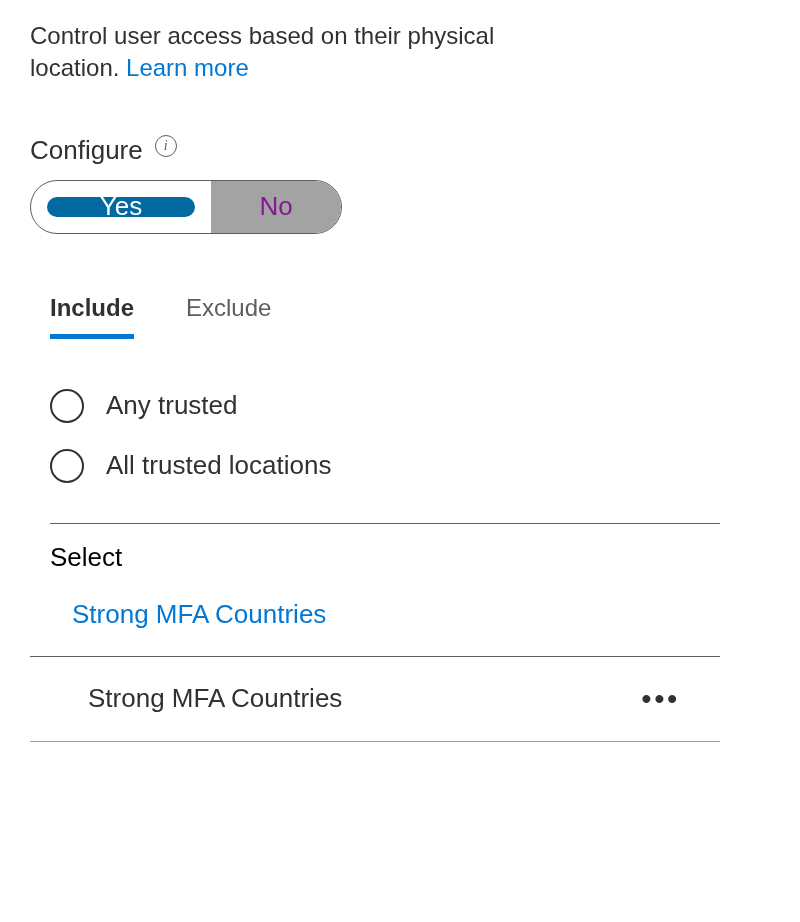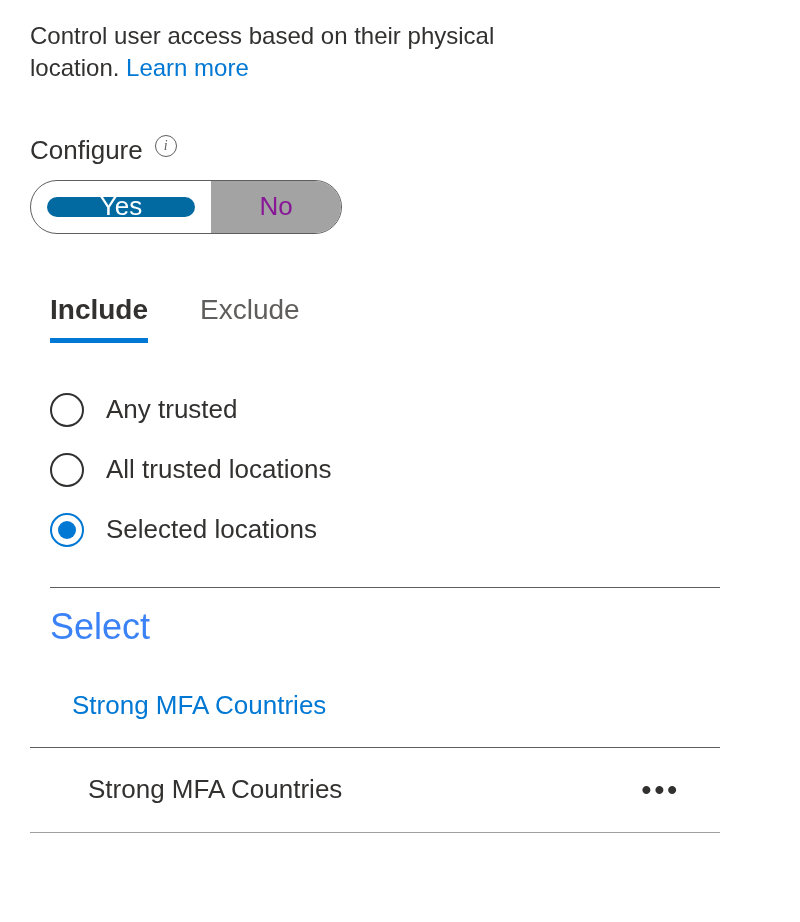--- a/index.html
+++ b/index.html
@@ -77,21 +77,21 @@
       color: #881798;
       background: #a3a3a3;
     }
     .tabs {
       display: flex;
       gap: 52px;
       margin-bottom: 50px;
       padding-left: 20px;
     }
     .tab {
-      font-size: 28px;
+      font-size: 24px;
       color: #605e5c;
       padding-bottom: 12px;
       cursor: pointer;
     }
     .tab.active {
       color: #323130;
       font-weight: 600;
       border-bottom: 5px solid #0078d4;
     }
     .radio-group {
@@ -132,23 +132,23 @@
       border: none;
       border-top: 1.5px solid #605e5c;
       margin-left: 20px;
       margin-right: 50px;
     }
     .select-section {
       padding-left: 20px;
       padding-top: 18px;
     }
     .select-label {
-      font-size: 36px;
-      color: #3b82f6;
-      margin-bottom: 42px;
+      font-size: 26px;
+      color: #000000;
+      margin-bottom: 26px;
     }
     .select-link {
       font-size: 26px;
       color: #0078d4;
       cursor: pointer;
       padding-left: 22px;
       margin-bottom: 26px;
       display: block;
     }
     .item-row {
@@ -199,26 +199,20 @@
 
 <div class="radio-group">
   <div class="radio-item">
     <div class="radio-circle"></div>
     <span class="radio-label">Any trusted</span>
   </div>
   <div class="radio-item">
     <div class="radio-circle"></div>
     <span class="radio-label">All trusted locations</span>
   </div>
-  <div class="radio-item">
-    <div class="radio-circle selected">
-      <div class="radio-dot"></div>
-    </div>
-    <span class="radio-label">Selected locations</span>
-  </div>
 </div>
 
 <hr class="divider">
 
 <div class="select-section">
   <div class="select-label">Select</div>
   <span class="select-link">Strong MFA Countries</span>
 </div>
 
 <div class="item-row">

